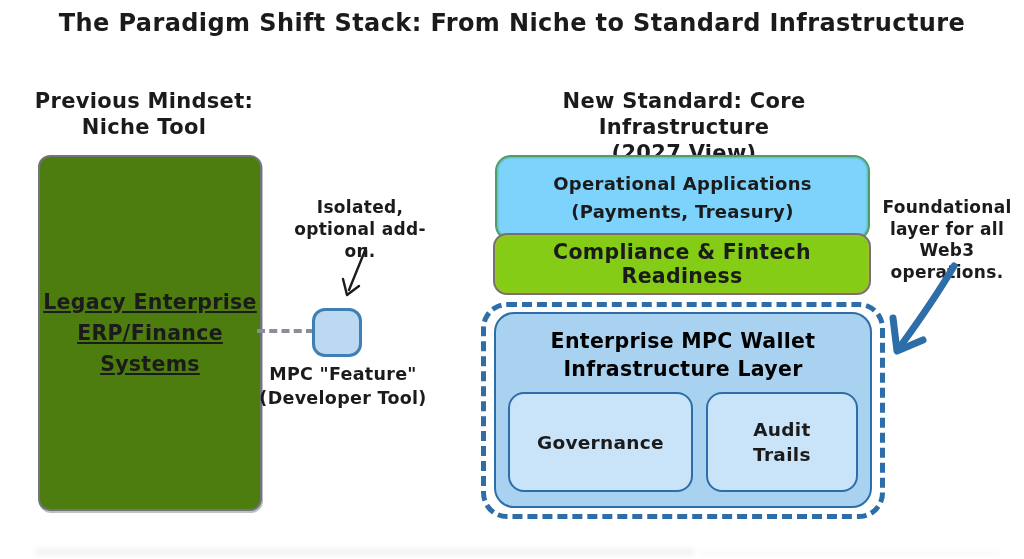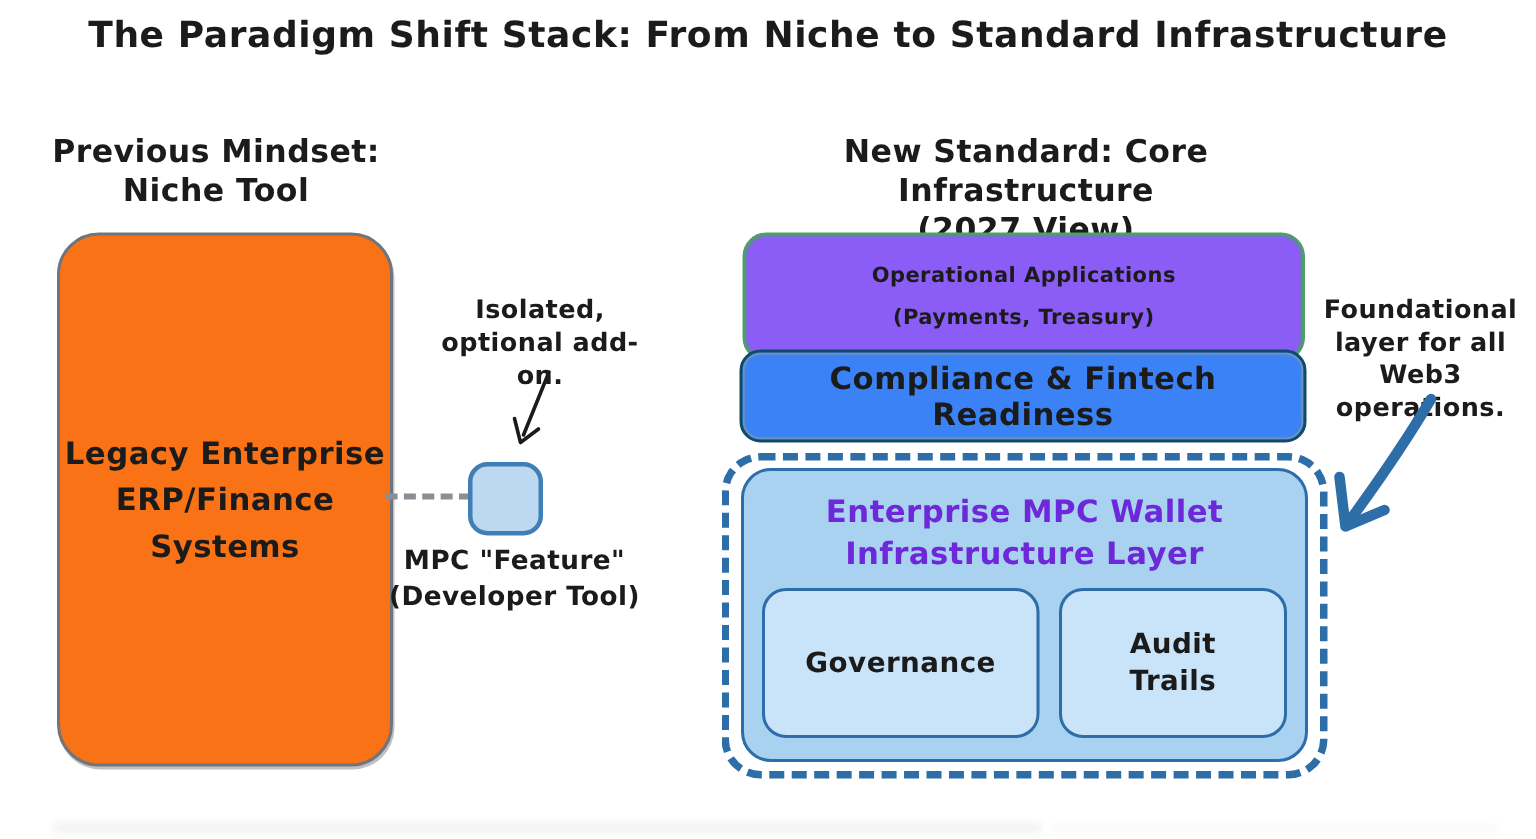--- a/index.html
+++ b/index.html
@@ -14,24 +14,24 @@
   }
   .section-heading{
     position:absolute;text-align:center;font-size:21px;font-weight:700;line-height:26px;
   }
   .heading-left{top:88px;left:28px;width:232px;}
   .heading-right{top:88px;left:478px;width:412px;}
 
   
   .legacy-box{
     position:absolute;left:38px;top:155px;width:220px;height:352px;
-    background:#f97316;border:2.5px solid #70757c;border-radius:28px;
+    background:#4d7c0f;border:2.5px solid #70757c;border-radius:12px;
     box-shadow:1px 2px 0 rgba(110,115,122,.45);
     display:flex;align-items:center;justify-content:center;text-align:center;
-    font-size:20.5px;font-weight:600;line-height:31px;
+    font-size:20.5px;font-weight:600;line-height:31px;text-decoration:underline;
   }
   .connector{
     position:absolute;left:257px;top:329px;width:57px;height:0;
     border-top:4px dashed #8a8f96;
   }
   .mpc-feature-box{
     position:absolute;left:312px;top:308px;width:50px;height:49px;
     background:#bdd9f2;border:3px solid #3f7fb5;border-radius:13px;box-sizing:border-box;
   }
   .annotation{
@@ -44,39 +44,39 @@
   }
   .annotation-foundational{top:197px;left:870px;width:154px;line-height:21.5px;}
 
   
   .stack-box{
     position:absolute;display:flex;flex-direction:column;align-items:center;justify-content:center;
     text-align:center;box-sizing:border-box;font-weight:600;
   }
   .box-operational{
     left:495px;top:155px;width:375px;height:86px;border-radius:16px;
-    background:#8b5cf6;border:2px solid #4d9e6b;font-size:14px;line-height:28px;
+    background:#7dd3fc;border:2px solid #4d9e6b;font-size:18px;line-height:28px;
     box-shadow:inset 0 0 0 1.5px rgba(77,158,107,.35);
   }
   .box-compliance{
     left:493px;top:233px;width:378px;height:62px;border-radius:14px;
-    background:#3b82f6;border:2px solid #0c4a6e;font-size:20.5px;
+    background:#84cc16;border:2px solid #737373;font-size:20.5px;
     box-shadow:inset 0 0 0 1.5px rgba(217,170,66,.35);
   }
   .dashed-container{
     position:absolute;left:481px;top:302px;width:404px;height:217px;
     border:5px dashed #2d6da8;border-radius:26px;box-sizing:border-box;
   }
   .mpc-layer-box{
     position:absolute;left:8px;top:5px;width:378px;height:196px;
     background:#a9d2f0;border:2.5px solid #2d6da8;border-radius:20px;box-sizing:border-box;
     display:flex;flex-direction:column;
   }
   .mpc-layer-title{
-    padding-top:13px;text-align:center;color:#6d28d9;
+    padding-top:13px;text-align:center;color:#000000;
     font-size:20.5px;font-weight:700;line-height:28px;
   }
   .modules-row{
     display:flex;gap:13px;margin:9px 12px 14px;height:102px;
   }
   .module{
     flex:1;background:#c9e3f8;border:2px solid #2d6da8;border-radius:16px;
     display:flex;align-items:center;justify-content:center;text-align:center;
     font-size:18.5px;font-weight:600;line-height:25px;box-sizing:border-box;
   }

